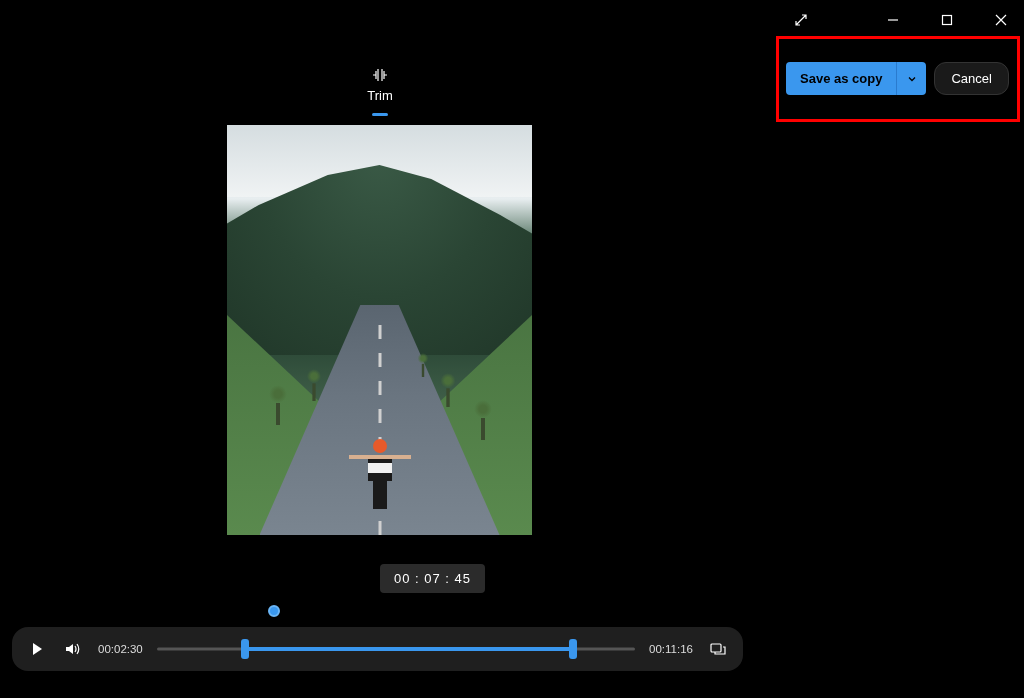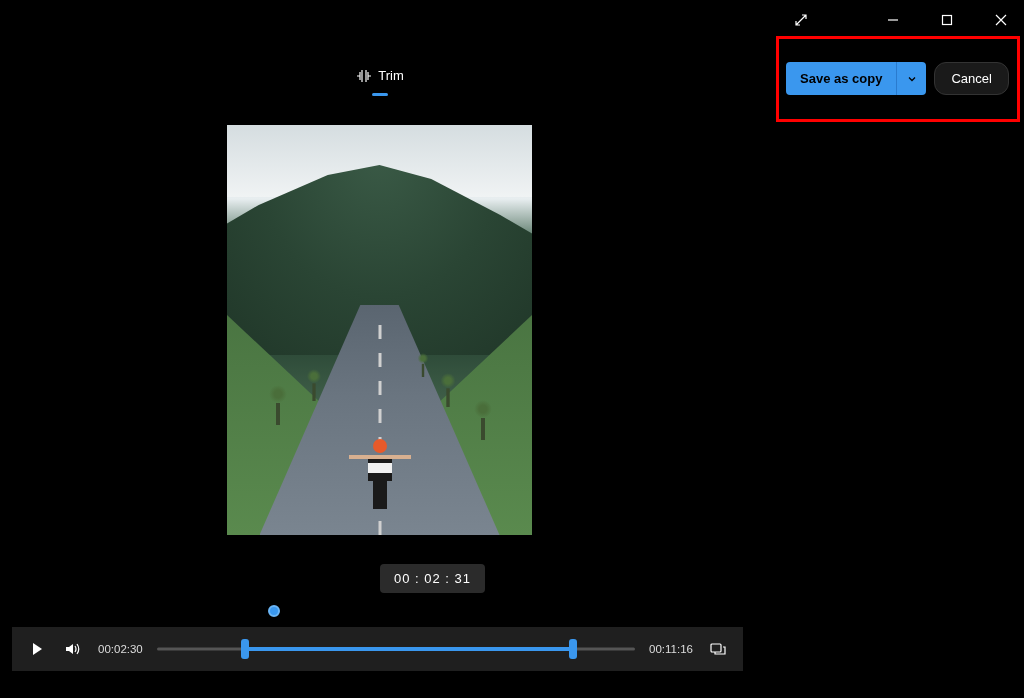--- a/index.html
+++ b/index.html
@@ -69,21 +69,21 @@
     .tab-row {
       position: absolute;
       top: 68px; left: 0;
       width: 760px;
       display: flex; justify-content: center;
     }
     .tab {
       display: flex; flex-direction: column; align-items: center;
       gap: 4px;
     }
-    .tab-content { display: flex; align-items: center; gap: 6px; }
+    .tab-content { display: flex; align-items: center; gap: 6px; flex-direction: column; }
     .tab-label { font-size: 13px; color: #fff; }
     .tab-underline {
       width: 16px; height: 3px; background: #3a97ee;
       border-radius: 2px; margin-top: 6px;
     }
     .video-area {
       position: absolute;
       top: 125px; left: 227px;
       width: 305px; height: 410px;
       background: linear-gradient(to bottom, #b8c4c8 0%, #e8eef0 18%, #3a5f4a 30%, #2d4a38 55%, #4a6b52 75%, #5a7a5e 100%);
@@ -142,21 +142,21 @@
       top: 605px; left: 268px;
       width: 12px; height: 12px;
       background: #3a97ee; border-radius: 50%;
       border: 2px solid #6bb5f5;
     }
     .player-bar {
       position: absolute;
       top: 627px; left: 12px; right: 281px;
       height: 44px;
       background: #1f1f1f;
-      border-radius: 0;
+      border-radius: 16px;
       display: flex; align-items: center;
       padding: 0 14px;
       gap: 14px;
     }
     .player-btn {
       width: 22px; height: 22px;
       display: flex; align-items: center; justify-content: center;
       cursor: pointer;
     }
     .time-text { font-size: 11.5px; color: #ddd; }
@@ -243,21 +243,21 @@
   <div class="palm" style="bottom:125px; right:75px; transform:scale(0.85);"></div>
   <div class="palm" style="bottom:150px; right:100px; transform:scale(0.6);"></div>
   <div class="person">
     <div class="arms"></div>
     <div class="head"></div>
     <div class="torso"></div>
     <div class="legs"></div>
   </div>
 </div>
 
-<div class="timestamp-badge">00 : 02 : 31</div>
+<div class="timestamp-badge">00 : 07 : 45</div>
 
 <div class="scrub-marker"></div>
 
 <div class="player-bar">
   <div class="player-btn">
     <svg width="14" height="14" viewBox="0 0 14 14">
         <path d="M3 1 L12 7 L3 13 Z" fill="#fff"></path>
       </svg>
   </div>
   <div class="player-btn">

